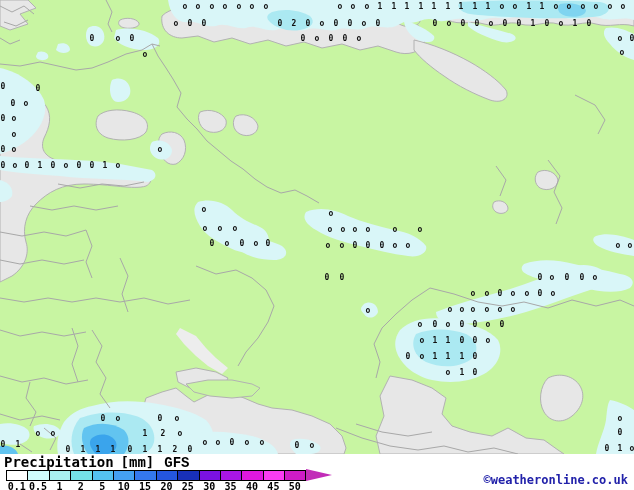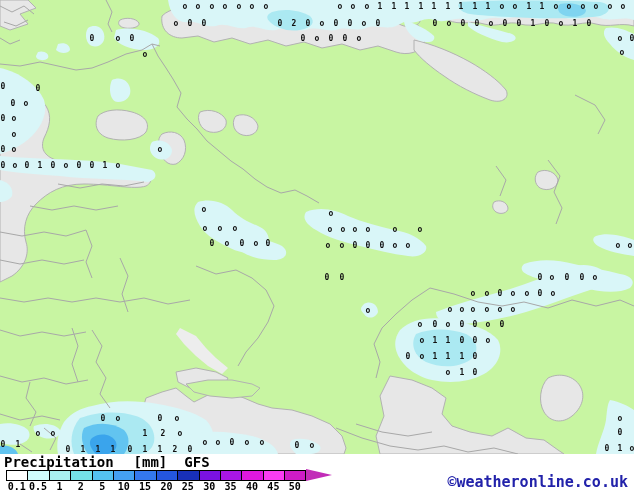--- a/index.html
+++ b/index.html
@@ -1,31 +1,31 @@
 <!DOCTYPE html>
 <html><head>
 <meta charset="utf-8">
 <style>
   html,body{margin:0;padding:0;background:#fff;}
   .screen{position:relative;width:634px;height:490px;background:#ffffff;overflow:hidden;
           font-family:"DejaVu Sans Mono","Liberation Mono",monospace;}
   .map-wrap{position:absolute;left:0;top:0;width:634px;height:454px;}
   .legend{position:absolute;left:0;top:454px;width:634px;height:36px;background:#ffffff;}
   .legend-title-row{position:absolute;left:4px;top:0px;font-size:14px;font-weight:bold;color:#000;white-space:nowrap;}
-  .legend-title-row .unit{margin-left:20px;}
-  .legend-title-row .model{margin-left:17px;}
+  .legend-title-row .unit{margin-left:7px;}
+  .legend-title-row .model{margin-left:10px;font-family:Liberation Mono, monospace;}
   .colorbar{position:absolute;left:6px;top:16px;height:11px;display:flex;}
   .cbcell{width:20.4px;height:9px;border:1px solid #000;border-left:none;}
   .cbcell:first-child{border-left:1px solid #000;}
   .cb-arrow{position:absolute;left:306px;top:15px;width:0;height:0;
             border-top:6px solid transparent;border-bottom:6px solid transparent;}
   .bar-labels{position:absolute;left:6px;top:27px;display:flex;font-size:10px;font-weight:bold;color:#000;}
   .bar-labels span{width:21.4px;text-align:center;display:inline-block;}
   .datetime{position:absolute;right:6px;top:2px;font-size:13px;color:#000;white-space:nowrap;}
-  .copyright{position:absolute;right:6px;top:19px;font-size:15px;font-weight:bold;white-space:nowrap;}
+  .copyright{position:absolute;right:6px;top:19px;font-size:12px;font-weight:bold;white-space:nowrap;}
   svg text{font-family:"DejaVu Sans Mono","Liberation Mono",monospace;font-weight:bold;}
 </style>
 </head>
 <body>
 
 <div class="screen">
 
   <div class="map-wrap">
     <svg width="634" height="454" viewBox="0 0 634 454" xmlns="http://www.w3.org/2000/svg">
 

